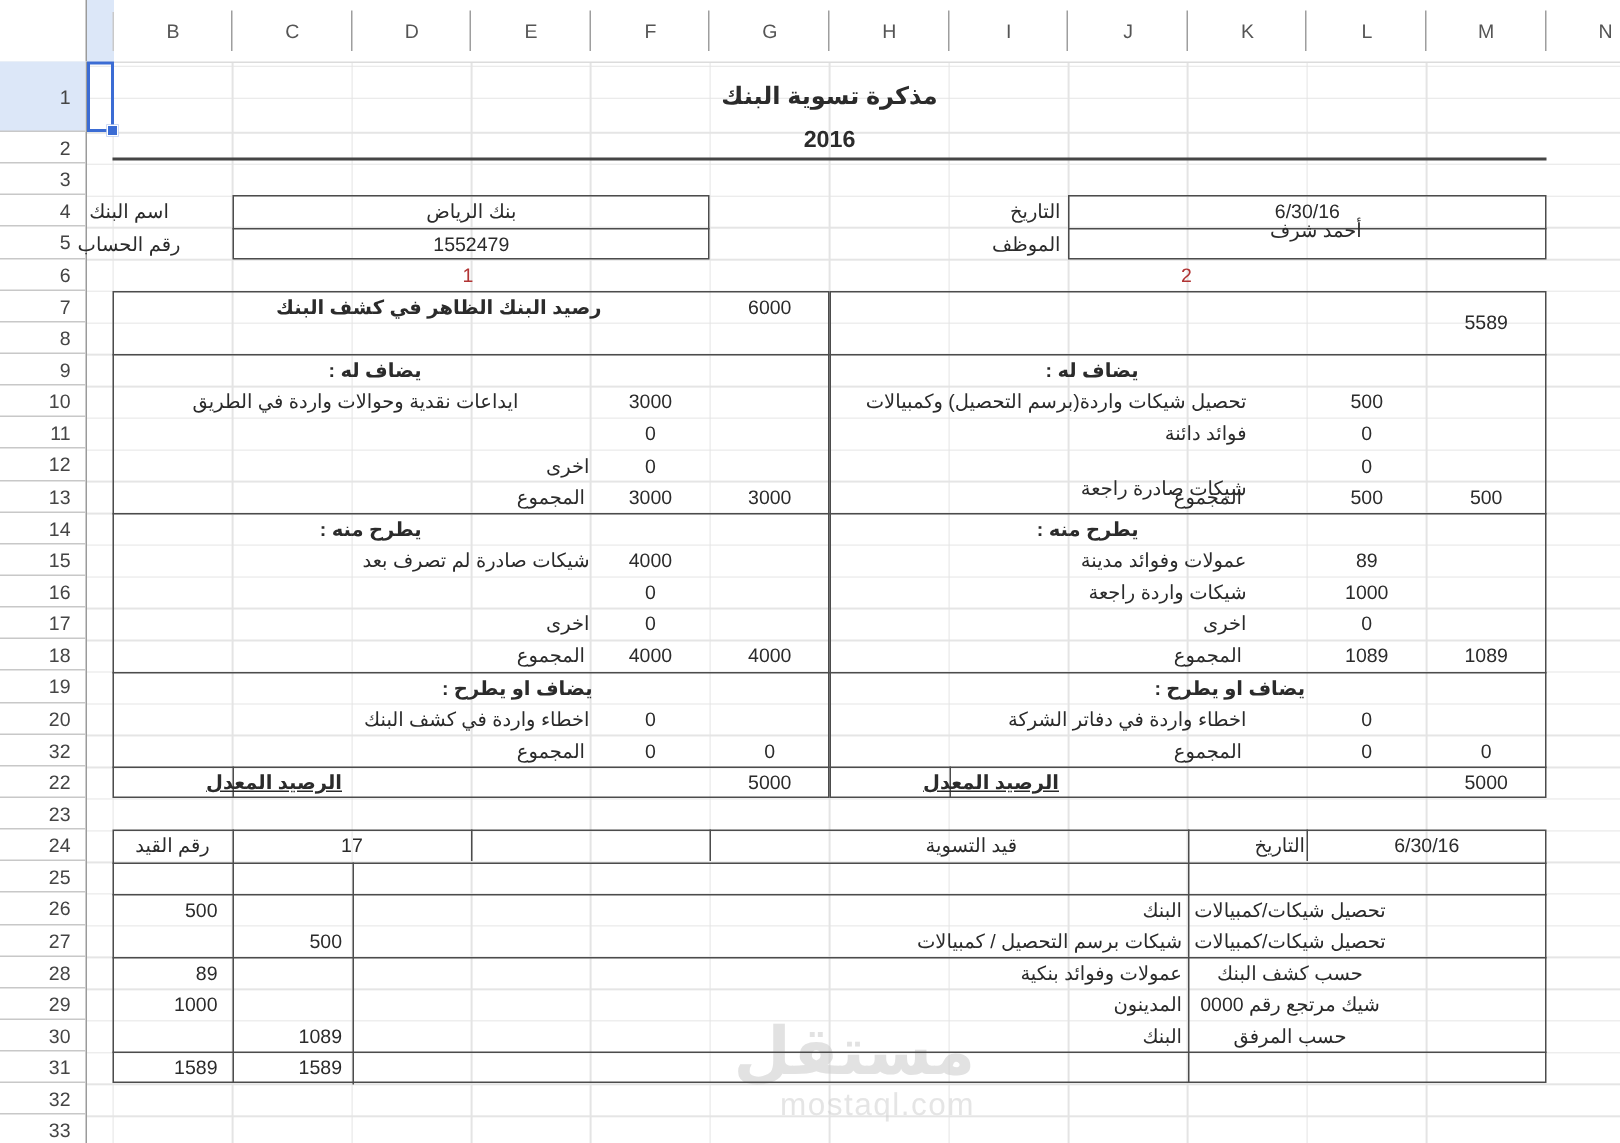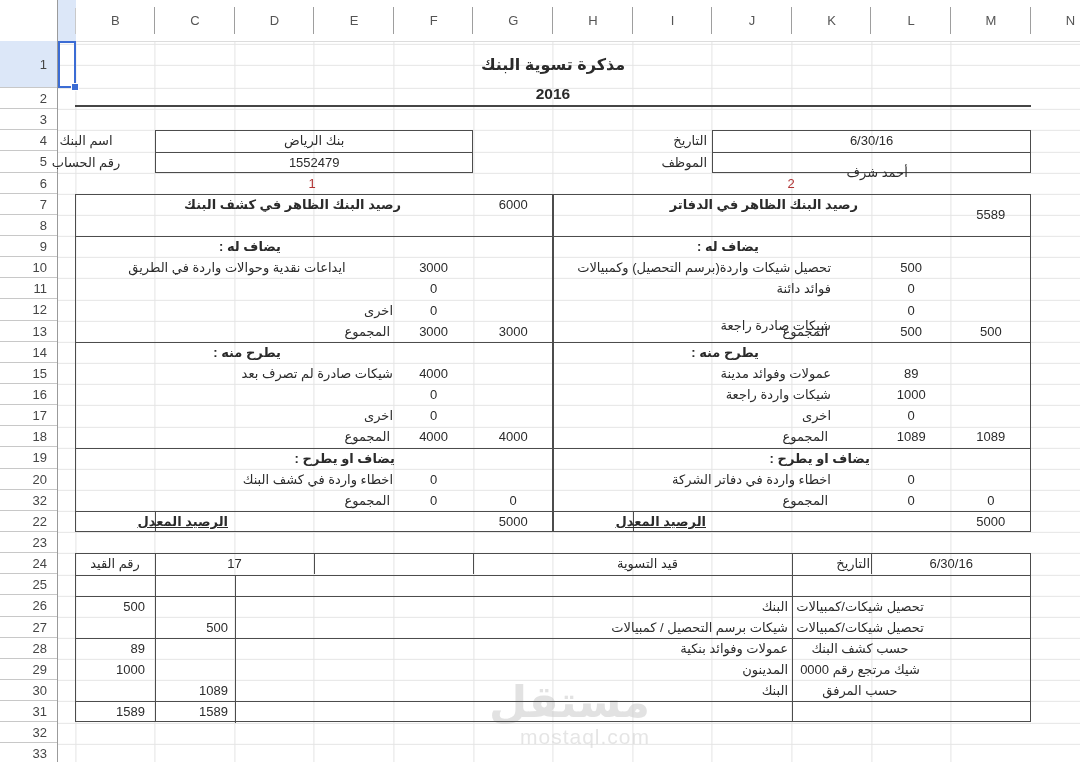--- a/index.html
+++ b/index.html
@@ -126,21 +126,21 @@
   <div class="c ctr" dir="rtl" style="left:44px;top:151.5px;width:84px;">رقم الحساب</div>
   <div class="box" style="left:155px;top:130.3px;width:318.4px;height:42.4px;"></div>
   <div class="hline" style="left:155px;top:151.5px;width:318.4px;"></div>
   <div class="c ctr" dir="rtl" style="left:155px;top:130.3px;width:318.4px;">بنك الرياض</div>
   <div class="c ctr" style="left:155px;top:151.5px;width:318.4px;">1552479</div>
   <div class="c lf" dir="rtl" style="left:637px;top:130.3px;width:70px;">التاريخ</div>
   <div class="c lf" dir="rtl" style="left:637px;top:151.5px;width:70px;">الموظف</div>
   <div class="box" style="left:712.2px;top:130.3px;width:318.8px;height:42.4px;"></div>
   <div class="hline" style="left:712.2px;top:151.5px;width:318.8px;"></div>
   <div class="c ctr" style="left:712.2px;top:130.3px;width:318.8px;">6/30/16</div>
-  <div class="c ctr" dir="rtl" style="left:712.2px;top:162px;width:330px;">أحمد شرف</div>
+  <div class="c ctr" dir="rtl" style="left:712.2px;top:143px;width:330px;">أحمد شرف</div>
 
   <div class="c ctr red" style="left:292px;top:172.6px;width:40px;">1</div>
   <div class="c ctr red" style="left:771px;top:172.6px;width:40px;">2</div>
 
   <div class="box" style="left:75px;top:193.8px;width:478px;height:338.4px;"></div>
   <div class="hline" style="left:75px;top:236.1px;width:478px;"></div>
   <div class="hline" style="left:75px;top:341.8px;width:478px;"></div>
   <div class="hline" style="left:75px;top:447.6px;width:478px;"></div>
   <div class="hline" style="left:75px;top:511px;width:478px;"></div>
   <div class="vline" style="left:155px;top:511px;height:21.2px;"></div>
@@ -178,21 +178,20 @@
   <div class="c lf b u" dir="rtl" style="left:78px;top:511px;width:150px;">الرصيد المعدل</div>
   <div class="c ctr" style="left:473.4px;top:511px;width:79.6px;">5000</div>
 
   <div class="box" style="left:553px;top:193.8px;width:478px;height:338.4px;"></div>
   <div class="hline" style="left:553px;top:236.1px;width:478px;"></div>
   <div class="hline" style="left:553px;top:341.8px;width:478px;"></div>
   <div class="hline" style="left:553px;top:447.6px;width:478px;"></div>
   <div class="hline" style="left:553px;top:511px;width:478px;"></div>
   <div class="vline" style="left:632.6px;top:511px;height:21.2px;"></div>
 
-  <div class="c lf b" dir="rtl" style="left:558px;top:193.8px;width:300px;">رصيد البنك الظاهر في الدفاتر</div>
   <div class="c ctr" style="left:951px;top:204px;width:79.6px;text-align:center;">5589</div>
 
   <div class="c lf b" dir="rtl" style="left:559px;top:236.1px;width:200px;">يضاف له :</div>
   <div class="c rt" dir="rtl" style="left:559px;top:257.2px;width:272px;">تحصيل شيكات واردة(برسم التحصيل)  وكمبيالات</div>
   <div class="c ctr" style="left:871.4px;top:257.2px;width:79.6px;">500</div>
   <div class="c rt" dir="rtl" style="left:559px;top:278.4px;width:272px;">فوائد دائنة</div>
   <div class="c ctr" style="left:871.4px;top:278.4px;width:79.6px;">0</div>
   <div class="c rt" dir="rtl" style="left:559px;top:300px;width:272px;margin-top:15px;">شيكات صادرة راجعة</div>
   <div class="c ctr" style="left:871.4px;top:299.5px;width:79.6px;">0</div>
   <div class="c rt" dir="rtl" style="left:559px;top:320.7px;width:269px;">المجموع</div>

